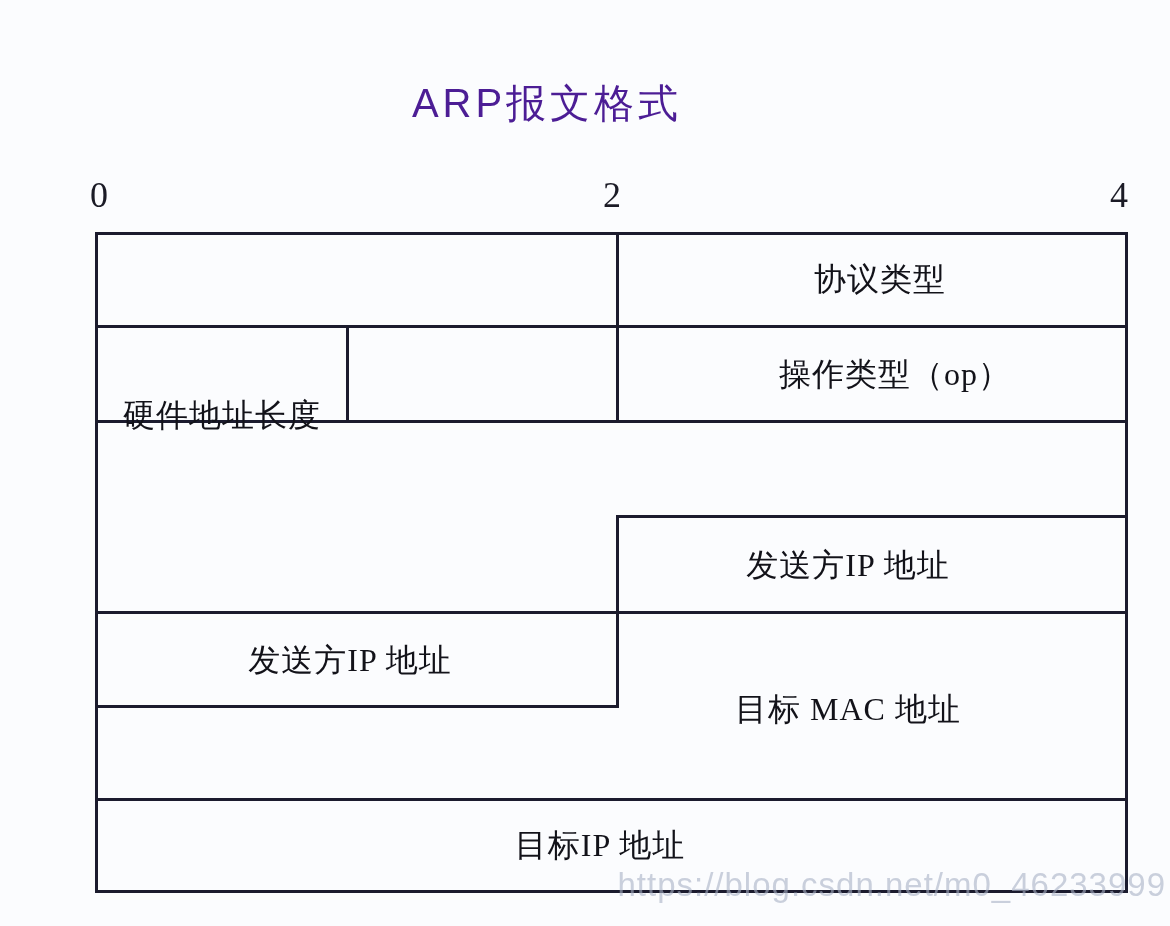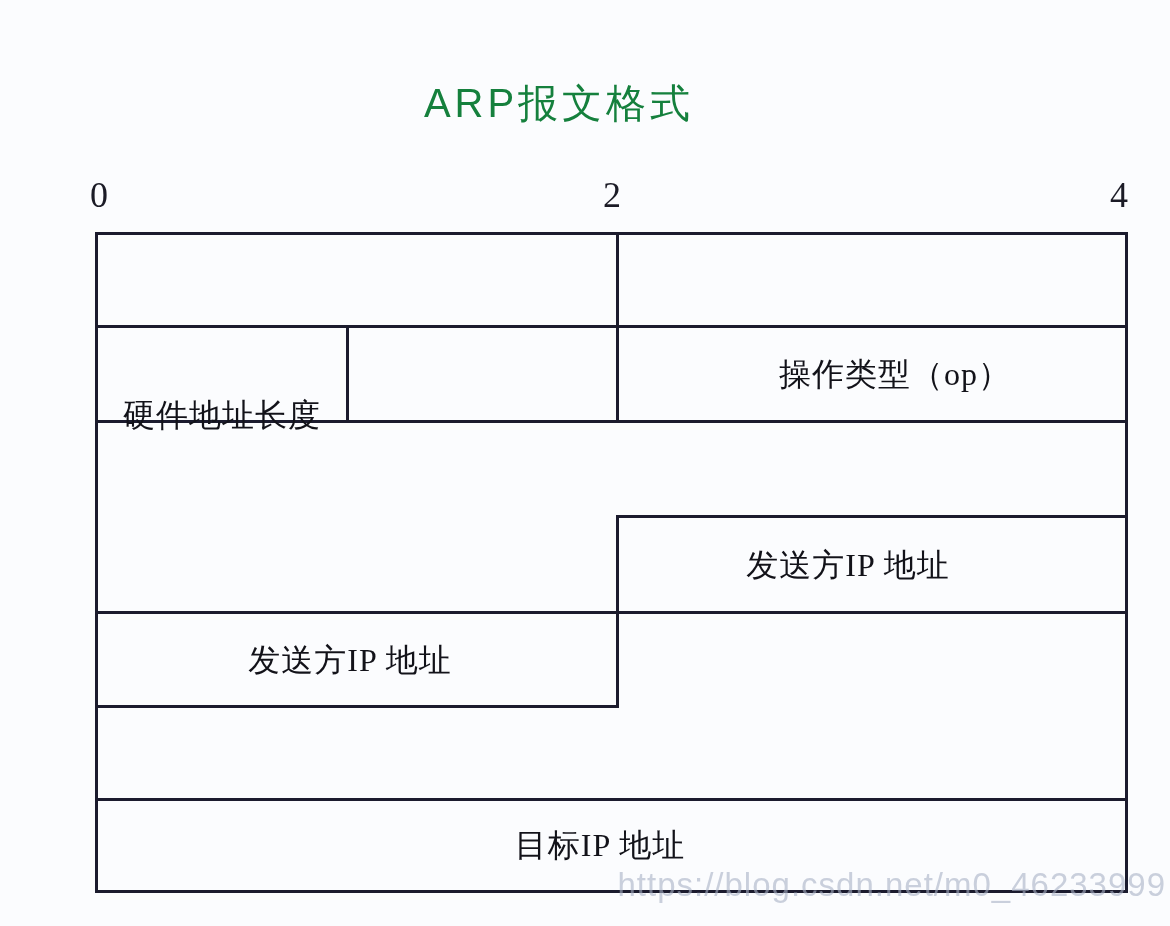--- a/index.html
+++ b/index.html
@@ -9,23 +9,22 @@
     font-family:"Liberation Serif","DejaVu Serif",serif;
     color:#16161f;
     overflow:hidden;
   }
   .stage{position:relative;width:1170px;height:926px;}
 
   .title{
     position:absolute;left:547px;top:76px;
     transform:translateX(-50%);
     font-family:"Liberation Sans","DejaVu Sans",sans-serif;
-    font-size:40px;font-weight:400;letter-spacing:4px;color:#15803d;
+    font-size:40px;font-weight:400;letter-spacing:4px;color:#4c1d95;
     white-space:nowrap;
-    margin-left:12px;
   }
 
   .tick{
     position:absolute;top:174px;
     transform:translateX(-50%);
     font-size:36px;color:#1b1b26;
   }
   .tick.t0{left:99px;}
   .tick.t2{left:612px;}
   .tick.t4{left:1119px;}
@@ -89,21 +88,23 @@
   <div class="hline h-r1"></div>
   <div class="hline h-r2"></div>
   <div class="hline h-sipr"></div>
   <div class="hline h-mid"></div>
   <div class="hline h-sipl"></div>
   <div class="hline h-tip"></div>
   <div class="vline v-len"></div>
   <div class="vline v-mid-top"></div>
   <div class="vline v-mid-low"></div>
 
+  <div class="cell-label l-prtype">协议类型</div>
   <div class="cell-label l-hwlen">硬件地址长度</div>
   <div class="cell-label l-op">操作类型（op）</div>
   <div class="cell-label l-sipr">发送方IP 地址</div>
   <div class="cell-label l-sipl">发送方IP 地址</div>
+  <div class="cell-label l-tmac">目标 MAC 地址</div>
   <div class="cell-label l-tip">目标IP 地址</div>
 
   <div class="watermark">https://blog.csdn.net/m0_46233999</div>
 
 </div>
 
 </body></html>

